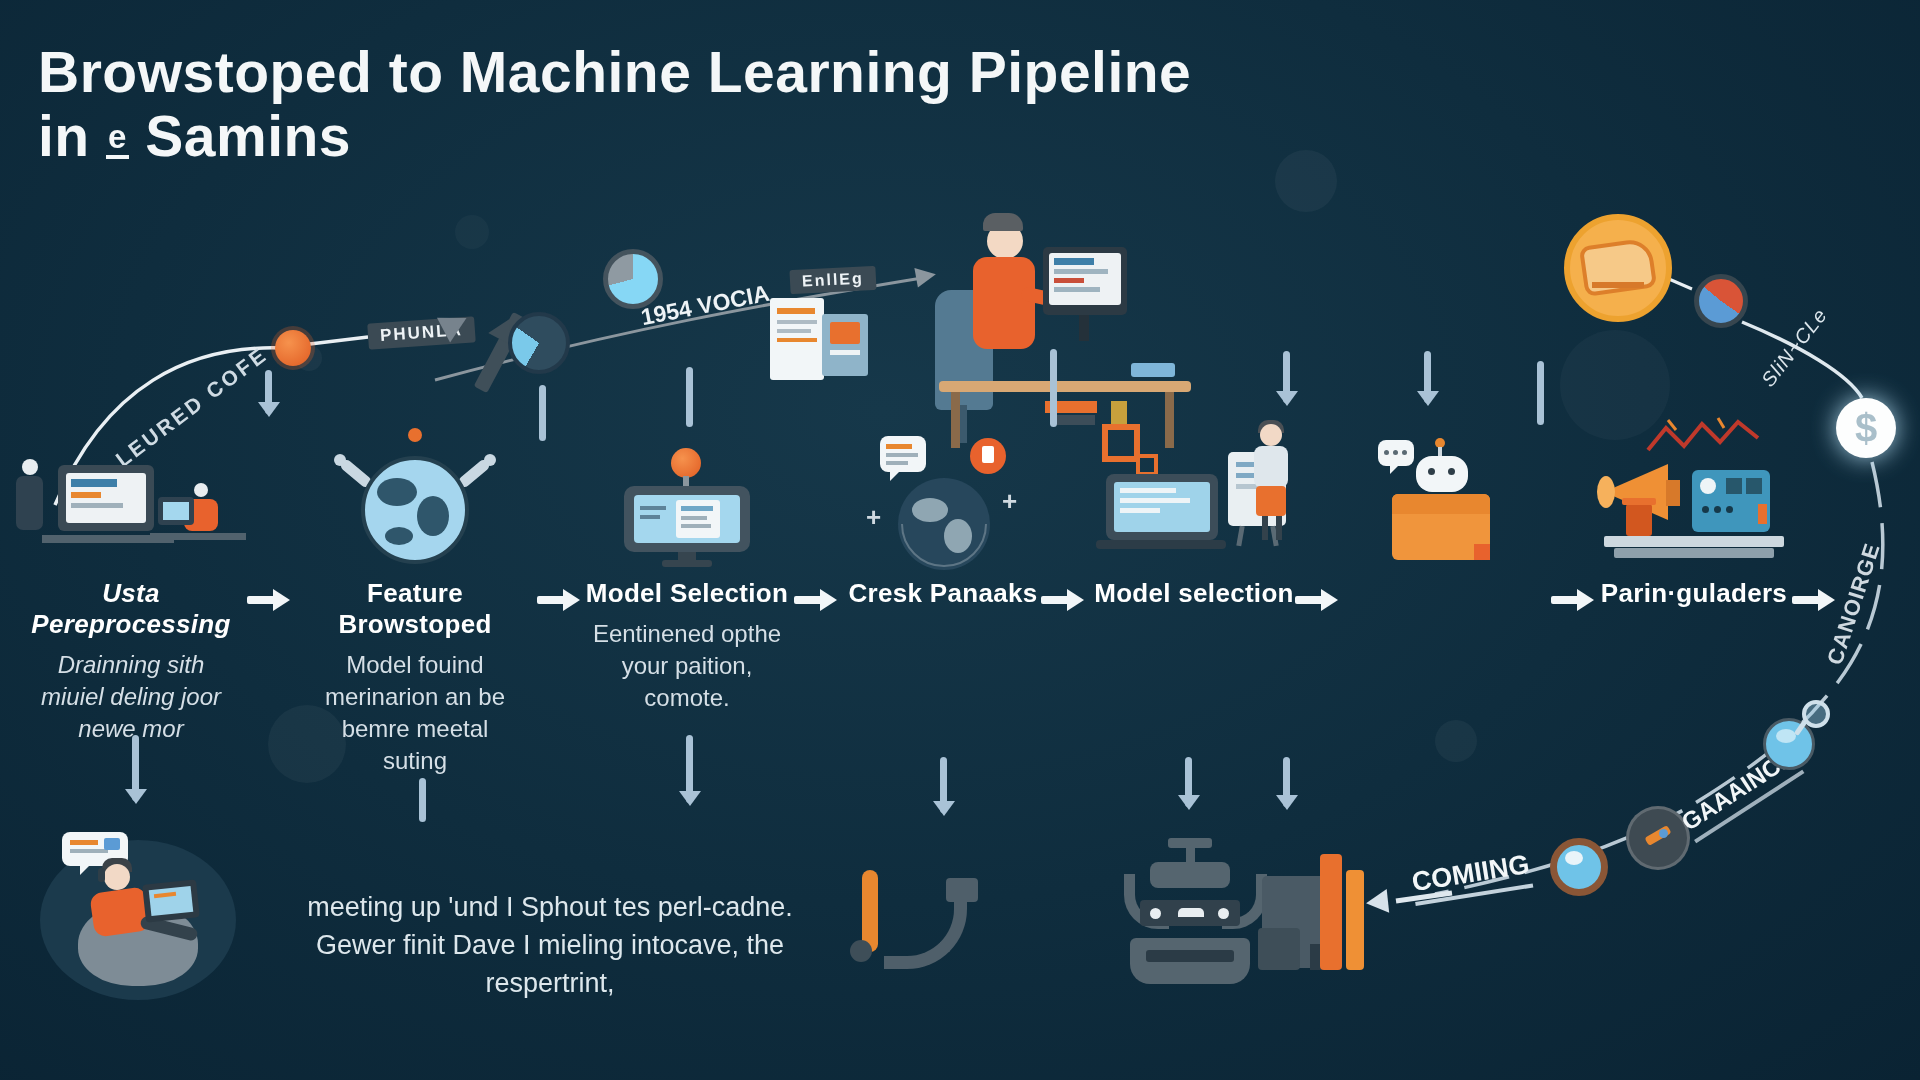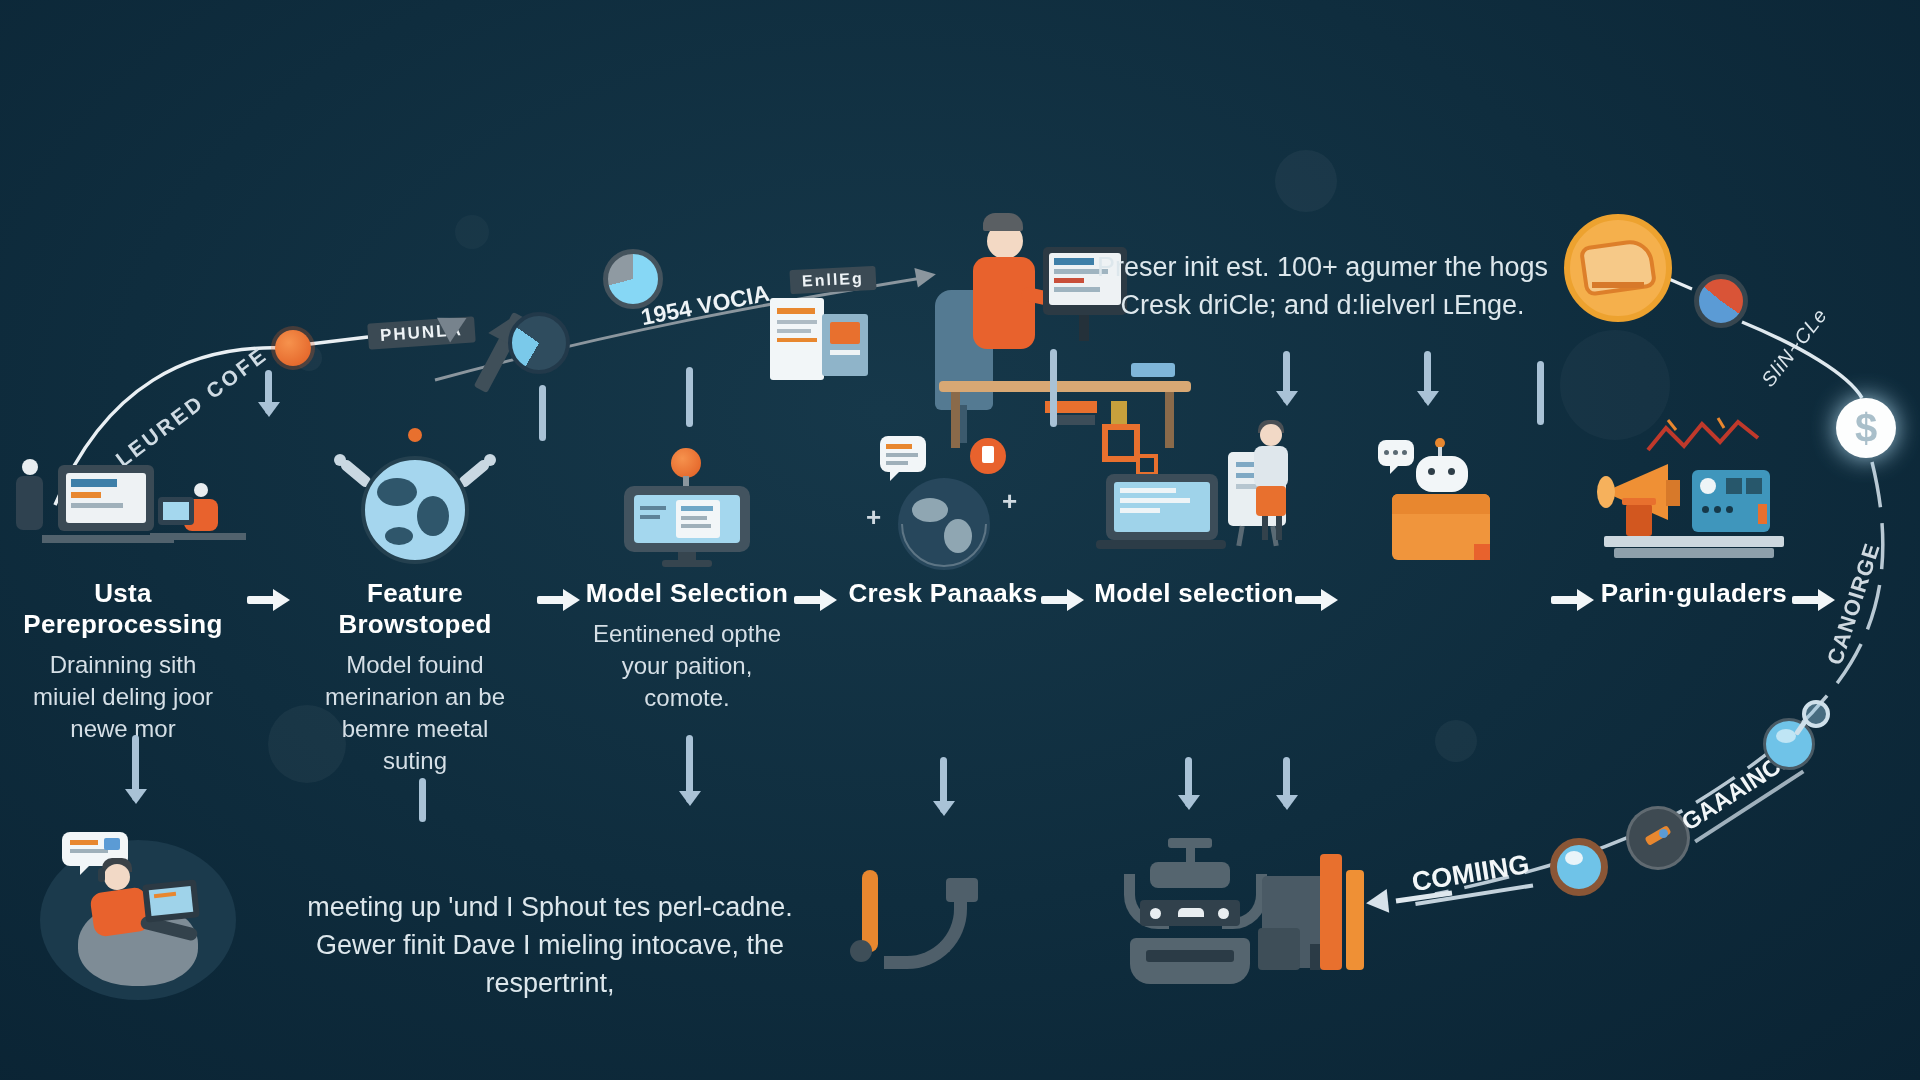--- a/index.html
+++ b/index.html
@@ -35,20 +35,28 @@
 
 <div id="canvas">
 
   <div class="bokeh" style="left:1275px;top:150px;width:62px;height:62px;"></div>
   <div class="bokeh" style="left:268px;top:705px;width:78px;height:78px;"></div>
   <div class="bokeh" style="left:1435px;top:720px;width:42px;height:42px;"></div>
   <div class="bokeh" style="left:1560px;top:330px;width:110px;height:110px;background:rgba(255,255,255,0.03);"></div>
   <div class="bokeh" style="left:296px;top:345px;width:26px;height:26px;"></div>
   <div class="bokeh" style="left:455px;top:215px;width:34px;height:34px;background:rgba(255,255,255,0.03);"></div>
 
+  <div class="title">
+    <div>Browstoped to Machine Learning Pipeline</div>
+    <div>
+      <span>in</span>
+      <span class="mark">e</span>
+      <span>Samins</span>
+    </div>
+  </div>
 
   <svg width="1920" height="1080" viewBox="0 0 1920 1080">
     <path d="M 55 505 C 105 385 190 345 282 348" stroke="#e9eff3" stroke-width="3.5" fill="none"></path>
     <path d="M 310 344 L 368 337" stroke="#e9eff3" stroke-width="3.5" fill="none"></path>
     <path d="M 435 380 C 620 330 770 303 922 278" stroke="#8b969e" stroke-width="3" fill="none"></path>
     <path d="M 1662 276 L 1692 289" stroke="#e9eff3" stroke-width="3" fill="none"></path>
     <path d="M 1742 322 C 1800 346 1848 374 1862 398" stroke="#dfe8ee" stroke-width="3.5" fill="none"></path>
     <path d="M 1872 462 C 1896 560 1878 628 1838 682 C 1800 732 1760 762 1700 800 C 1640 838 1560 868 1435 894" stroke="#b9c9d4" stroke-width="3.5" fill="none" stroke-dasharray="46 16"></path>
     <path d="M 1452 893 L 1396 901" stroke="#dfe8ee" stroke-width="5" fill="none"></path>
   </svg>
@@ -96,24 +104,20 @@
     <div class="rect" style="left:154px;top:110px;width:10px;height:26px;background:#24313a;"></div>
     <div class="rect" style="left:206px;top:158px;width:44px;height:14px;background:#7fb6d9;border-radius:3px;"></div>
     <div class="rect" style="left:14px;top:176px;width:252px;height:11px;background:#d8a874;border-radius:4px;"></div>
     <div class="rect" style="left:26px;top:187px;width:9px;height:56px;background:#8a6a4a;"></div>
     <div class="rect" style="left:240px;top:187px;width:9px;height:56px;background:#8a6a4a;"></div>
     <div class="rect" style="left:120px;top:196px;width:52px;height:12px;background:#e8702e;"></div>
     <div class="rect" style="left:126px;top:210px;width:44px;height:10px;background:#3c4d59;"></div>
     <div class="rect" style="left:186px;top:196px;width:16px;height:26px;background:#c8a03c;"></div>
   </div>
 
-  <div class="txtblock" style="left:1090px;top:248px;width:465px;">
-    <div>Preser init est. 100+ agumer the hogs</div>
-    <div>Cresk driCle; and d:lielverl ʟEnge.</div>
-  </div>
 
   <div class="circ" style="left:1564px;top:214px;width:96px;height:96px;border:6px solid #eda22f;background:#f5b04c;">
     <div class="rect" style="left:12px;top:22px;width:64px;height:42px;background:#f6c988;border:4px solid #dd7f2a;border-radius:10px 24px 10px 10px;transform:rotate(-8deg);"></div>
     <div class="rect" style="left:22px;top:62px;width:52px;height:6px;background:#d7792a;"></div>
   </div>
   <div class="circ" style="left:1694px;top:274px;width:44px;height:44px;border:5px solid #37464f;background:conic-gradient(from -50deg, #d95437 0 175deg, #5b9bd5 175deg 360deg);"></div>
   <div class="rotlab" style="left:1748px;top:336px;font-size:20px;font-style:italic;transform:rotate(-52deg);color:#dce6ec;font-weight:normal;letter-spacing:1px;">SliN~CLe</div>
   <div class="circ" style="left:1836px;top:398px;width:60px;height:60px;background:#fdfefe;box-shadow:0 0 24px rgba(190,230,250,.85);text-align:center;">
     <span style="font-size:40px;font-weight:bold;color:#a9bfca;line-height:60px;">$</span>
   </div>
@@ -247,21 +251,21 @@
     <div class="circ" style="left:106px;top:88px;width:7px;height:7px;background:#16394a;"></div>
     <div class="circ" style="left:118px;top:88px;width:7px;height:7px;background:#16394a;"></div>
     <div class="circ" style="left:130px;top:88px;width:7px;height:7px;background:#16394a;"></div>
     <div class="rect" style="left:162px;top:86px;width:9px;height:20px;background:#e8702e;"></div>
     <div class="rect" style="left:30px;top:86px;width:26px;height:32px;background:#d2571f;border-radius:3px;"></div>
     <div class="rect" style="left:26px;top:80px;width:34px;height:7px;background:#e8702e;border-radius:2px;"></div>
     <div class="rect" style="left:8px;top:118px;width:180px;height:11px;background:#cdd8df;border-radius:2px;"></div>
     <div class="rect" style="left:18px;top:130px;width:160px;height:10px;background:#8ea0ab;border-radius:2px;"></div>
   </div>
 
-  <div class="stage" style="left:8px;width:230px;">
+  <div class="stage" style="left:16px;width:230px;font-style:italic;">
     <h3>Usta Pereprocessing</h3>
     <div class="body">
       <div>Drainning sith</div>
       <div>miuiel deling joor</div>
       <div>newe mor</div>
     </div>
   </div>
   <div class="stage" style="left:300px;width:230px;">
     <h3>Feature Browstoped</h3>
     <div class="body">

